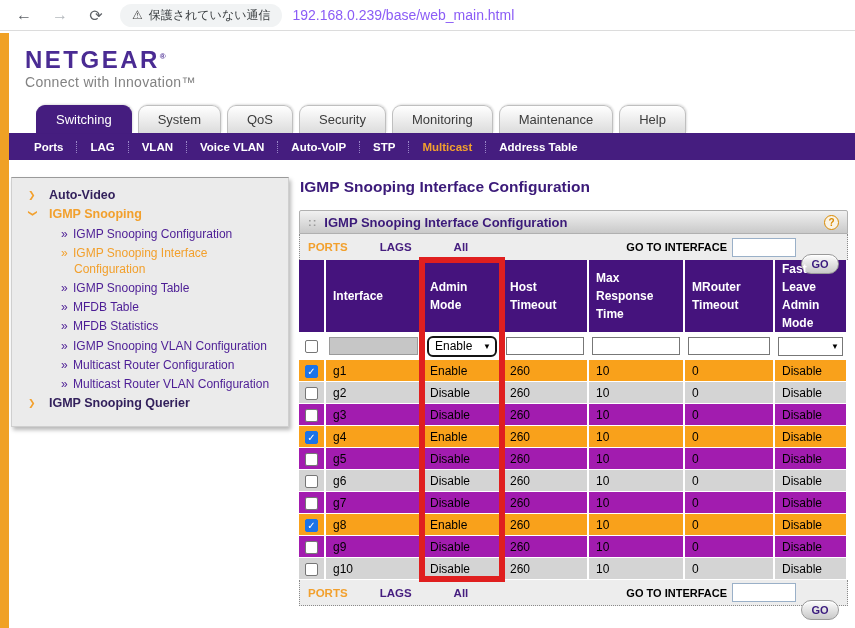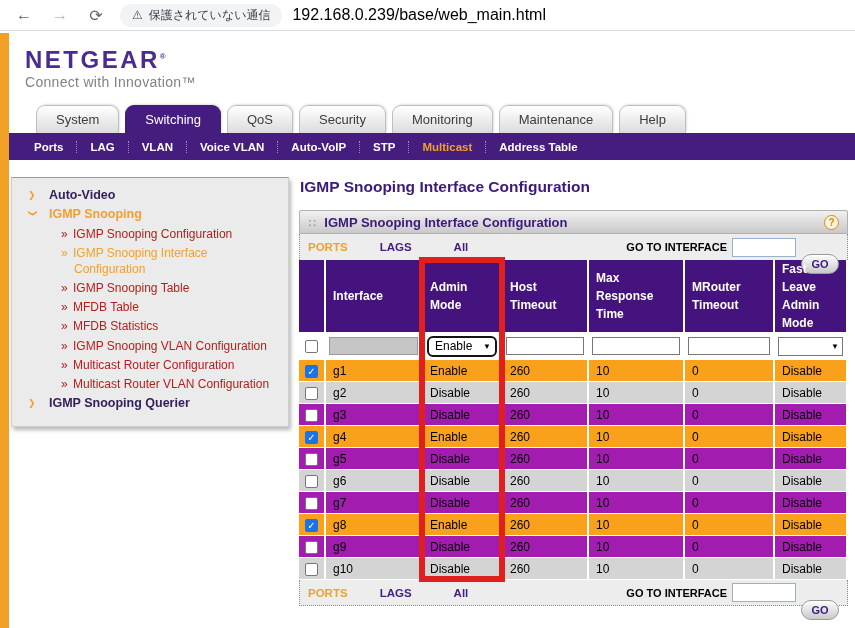--- a/index.html
+++ b/index.html
@@ -7,21 +7,21 @@
     font-family:"Liberation Sans","DejaVu Sans",sans-serif; position:relative; }
 
   
   .browser-bar { height:31px; background:#fff; border-bottom:1px solid #dcdcdc;
     display:flex; align-items:center; padding:0 12px; }
   .nav-ico { font-size:16px; color:#5f6368; width:24px; text-align:center; margin-right:12px; cursor:default; }
   .nav-ico.fwd { color:#b4b8bd; }
   .chip { display:flex; align-items:center; gap:6px; background:#f1f3f4; border-radius:12px;
     height:23px; padding:0 12px; font-size:12px; color:#3c4043; margin-right:10px; white-space:nowrap; }
   .chip .warn { font-size:12px; color:#444; }
-  .url { font-size:16px; color:#000000; }
+  .url { font-size:14px; color:#8b5cf6; }
 
   
   .page { position:relative; height:597px; }
   .stripe { position:absolute; left:0; top:2px; bottom:0; width:9px; background:#f0a125; }
   .page-inner { margin-left:9px; height:100%; background:#fff; border-radius:8px 0 0 0; }
 
   
   .logo-block { height:74px; padding:13px 0 0 16px; }
   .brand { font-size:24px; font-weight:bold; letter-spacing:2.5px; color:#4a2b93; line-height:26px; }
   .brand .rmark { font-size:8px; vertical-align:super; letter-spacing:0; }
@@ -46,21 +46,21 @@
 
   
   .sidebar { width:280px; margin-top:17px; background:#ebebeb; border:1px solid #cfcfcf;
     border-top-color:#9a9a9a; box-shadow:2px 3px 4px rgba(0,0,0,.28);
     padding:8px 6px 13px 6px; font-size:12px; }
   .sb-group { display:flex; align-items:center; gap:12px; padding:2px 0 3px 10px;
     font-weight:bold; font-size:12.5px; color:#33215c; cursor:default; }
   .sb-arrow { color:#f2a02d; font-size:9px; width:9px; display:inline-block; }
   .sb-arrow.exp { transform:rotate(90deg); }
   .sb-glabel.orange { color:#f2a02d; }
-  .sb-child { padding:1.5px 4px 1.5px 56px; text-indent:-13px; color:#b91c1c;
+  .sb-child { padding:1.5px 4px 1.5px 56px; text-indent:-13px; color:#4c1d95;
     line-height:1.35; cursor:default; }
   .sb-child.orange { color:#f2a02d; }
   .sb-pref { margin-right:2px; }
 
   
   .main { flex:1; margin-left:10px; padding-right:7px; }
   .page-title { color:#3b1a79; font-size:15.5px; font-weight:bold; margin:18px 0 14px 1px; }
 
   .panel-header { height:24px; background:linear-gradient(#f1f1f1,#c9c9c9);
     border:1px solid #b0b0b0; display:flex; align-items:center; padding:0 8px;
@@ -131,22 +131,22 @@
   <div class="page-inner">
 
     <div class="logo-block">
       <div class="brand">
         <span>NETGEAR</span><span class="rmark">®</span>
       </div>
       <div class="tagline">Connect with Innovation™</div>
     </div>
 
     <div class="tab-bar" id="tab-bar">
+        <div class="tab active">Switching</div>
         <div class="tab">System</div>
-        <div class="tab active">Switching</div>
         <div class="tab">QoS</div>
         <div class="tab">Security</div>
         <div class="tab">Monitoring</div>
         <div class="tab">Maintenance</div>
         <div class="tab">Help</div>
       </div>
     <div class="subnav" id="subnav">
         <span class="subnav-item">Ports</span>
         <span class="subnav-item">LAG</span>
         <span class="subnav-item">VLAN</span>

